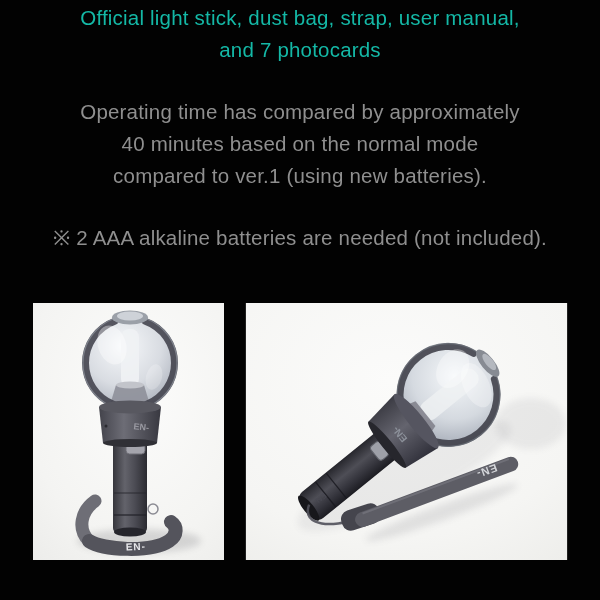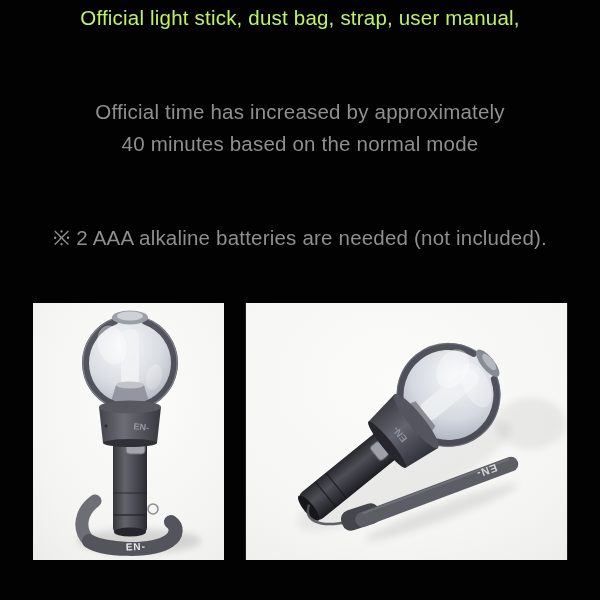--- a/index.html
+++ b/index.html
@@ -17,27 +17,29 @@
   .photo{height:257px;overflow:hidden;}
   .photo-left{width:191px;}
   .photo-right{width:323px;}
   .photo svg{display:block;width:100%;height:100%;}
 </style>
 </head>
 <body>
 
 <div class="screen" style="background: rgb(2, 2, 2);">
 
-  <div class="para p1" style="color: #bef264;">
+  <div class="para p1" style="color: #14b8a6;">
     <span class="line">Official light stick, dust bag, strap, user manual,</span>
+    <span class="line">and 7 photocards</span>
   </div>
 
   <div class="para p2" style="color: rgb(143, 143, 143);">
-    <span class="line">Official time has increased by approximately</span>
+    <span class="line">Operating time has compared by approximately</span>
     <span class="line">40 minutes based on the normal mode</span>
+    <span class="line">compared to ver.1 (using new batteries).</span>
   </div>
 
   <div class="para p3" style="color: rgb(143, 143, 143);">
     <span class="line">※ 2 AAA alkaline batteries are needed (not included).</span>
   </div>
 
   <div class="photos">
 
     <figure class="photo photo-left">
       <svg viewBox="0 0 191 257">

